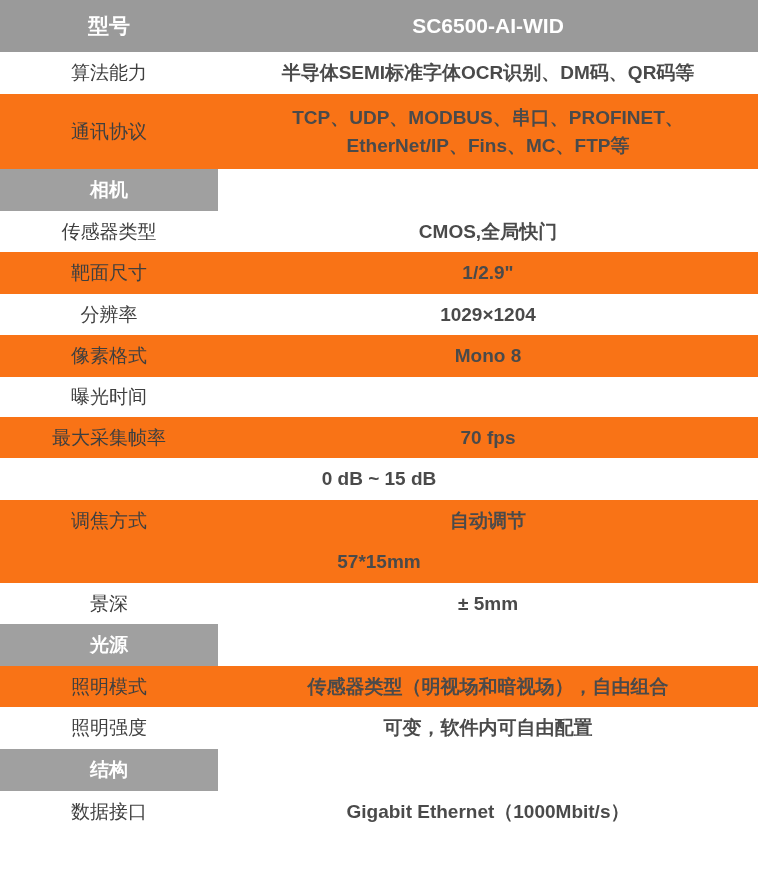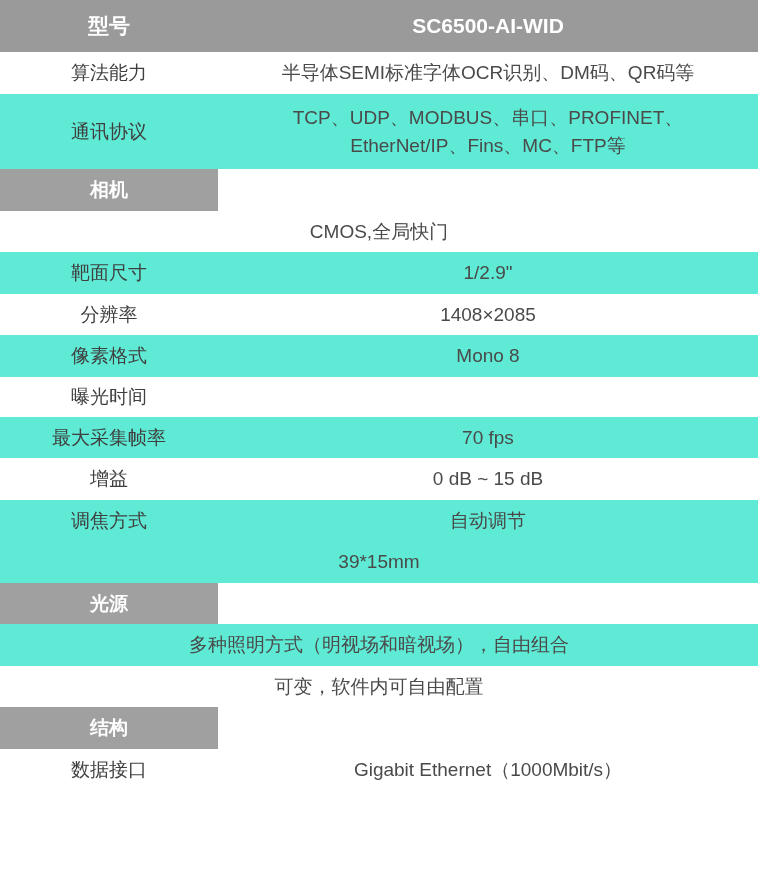--- a/index.html
+++ b/index.html
@@ -36,20 +36,21 @@
     flex: 1 1 auto;
     display: flex;
     align-items: center;
     justify-content: center;
     text-align: center;
     font-size: 19px;
     color: #4a4a4a;
     padding: 7px 6px;
     box-sizing: border-box;
     line-height: 1.45;
+    font-weight: bold;
   }
   
   .row.header-row {
     background: #9a9a9a;
   }
   .row.header-row .cell-label,
   .row.header-row .cell-value {
     color: #ffffff;
     font-weight: bold;
     font-size: 21px;
@@ -64,21 +65,21 @@
     color: #ffffff;
     font-weight: bold;
     font-size: 19px;
     padding-top: 8px;
     padding-bottom: 8px;
   }
   .row.section-row .cell-value {
     background: #ffffff;
   }
   .row.zebra-dark {
-    background: #5eead4;
+    background: #f97316;
   }
   .row.zebra-light {
     background: #ffffff;
   }
   .row.tall .cell-label,
   .row.tall .cell-value {
     padding-top: 10px;
     padding-bottom: 10px;
   }
   .value-multiline {
@@ -101,60 +102,66 @@
       <div class="row zebra-dark tall">
         <div class="cell-label">通讯协议</div>
         <div class="cell-value value-multiline">TCP、UDP、MODBUS、串口、PROFINET、
 EtherNet/IP、Fins、MC、FTP等</div>
       </div>
       <div class="row section-row">
         <div class="cell-label">相机</div>
         <div class="cell-value"></div>
       </div>
       <div class="row zebra-light">
+        <div class="cell-label">传感器类型</div>
         <div class="cell-value value-multiline">CMOS,全局快门</div>
       </div>
       <div class="row zebra-dark">
         <div class="cell-label">靶面尺寸</div>
         <div class="cell-value value-multiline">1/2.9"</div>
       </div>
       <div class="row zebra-light">
         <div class="cell-label">分辨率</div>
-        <div class="cell-value value-multiline">1408×2085</div>
+        <div class="cell-value value-multiline">1029×1204</div>
       </div>
       <div class="row zebra-dark">
         <div class="cell-label">像素格式</div>
         <div class="cell-value value-multiline">Mono 8</div>
       </div>
       <div class="row zebra-light">
         <div class="cell-label">曝光时间</div>
       </div>
       <div class="row zebra-dark">
         <div class="cell-label">最大采集帧率</div>
         <div class="cell-value value-multiline">70 fps</div>
       </div>
       <div class="row zebra-light">
-        <div class="cell-label">增益</div>
         <div class="cell-value value-multiline">0 dB ~ 15 dB</div>
       </div>
       <div class="row zebra-dark">
         <div class="cell-label">调焦方式</div>
         <div class="cell-value value-multiline">自动调节</div>
       </div>
       <div class="row zebra-dark">
-        <div class="cell-value value-multiline">39*15mm</div>
+        <div class="cell-value value-multiline">57*15mm</div>
+      </div>
+      <div class="row zebra-light">
+        <div class="cell-label">景深</div>
+        <div class="cell-value value-multiline">± 5mm</div>
       </div>
       <div class="row section-row">
         <div class="cell-label">光源</div>
         <div class="cell-value"></div>
       </div>
       <div class="row zebra-dark">
-        <div class="cell-value value-multiline">多种照明方式（明视场和暗视场），自由组合</div>
+        <div class="cell-label">照明模式</div>
+        <div class="cell-value value-multiline">传感器类型（明视场和暗视场），自由组合</div>
       </div>
       <div class="row zebra-light">
+        <div class="cell-label">照明强度</div>
         <div class="cell-value value-multiline">可变，软件内可自由配置</div>
       </div>
       <div class="row section-row">
         <div class="cell-label">结构</div>
         <div class="cell-value"></div>
       </div>
       <div class="row zebra-light">
         <div class="cell-label">数据接口</div>
         <div class="cell-value value-multiline">Gigabit Ethernet（1000Mbit/s）</div>
       </div>

